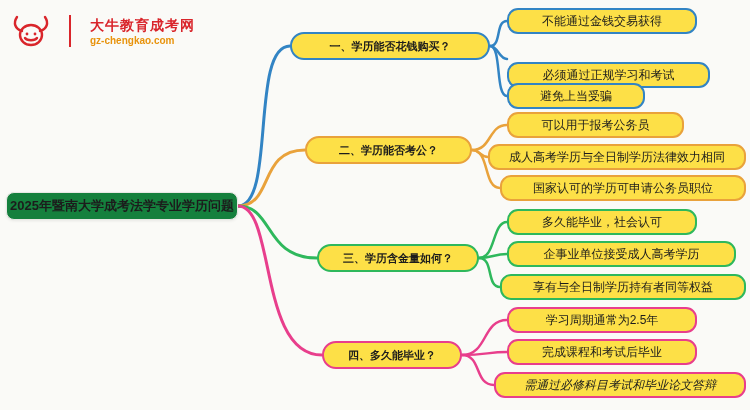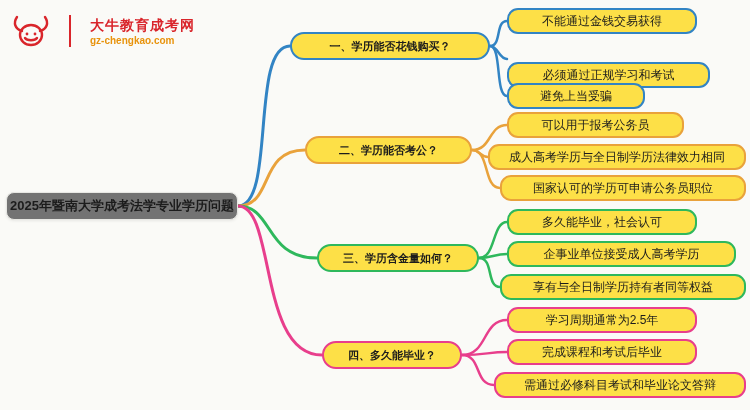--- a/index.html
+++ b/index.html
@@ -13,21 +13,21 @@
     position:absolute;z-index:1;box-sizing:border-box;
     display:flex;align-items:center;justify-content:center;
     background:#fde047;white-space:nowrap;overflow:hidden;
     color:#1c1c1c;
   }
   .root{
     left:6px;top:192px;width:232px;height:28px;
     font-size:13px;font-weight:700;
     border:1px solid #e8e8e4;border-radius:8px;
     box-shadow:0 1px 3px rgba(0,0,0,0.08);
-    background:#737373;
+    background:#15803d;
   }
   .branch{
     height:28px;font-size:11px;font-weight:600;
     border:2px solid;border-radius:14px;
   }
   .child{
     height:26px;font-size:12px;
     border:2px solid;border-radius:11px;
   }
   .b1{border-color:#3284c4;}
@@ -112,13 +112,13 @@
 <div class="node child b2" style="left:507px;top:112px;width:177px;">可以用于报考公务员</div>
 <div class="node child b2" style="left:488px;top:144px;width:258px;">成人高考学历与全日制学历法律效力相同</div>
 <div class="node child b2" style="left:500px;top:175px;width:246px;">国家认可的学历可申请公务员职位</div>
 
 <div class="node child b3" style="left:507px;top:209px;width:190px;">多久能毕业，社会认可</div>
 <div class="node child b3" style="left:507px;top:241px;width:229px;">企事业单位接受成人高考学历</div>
 <div class="node child b3" style="left:500px;top:274px;width:246px;">享有与全日制学历持有者同等权益</div>
 
 <div class="node child b4" style="left:507px;top:307px;width:190px;">学习周期通常为2.5年</div>
 <div class="node child b4" style="left:507px;top:339px;width:190px;">完成课程和考试后毕业</div>
-<div class="node child b4" style="left:494px;top:372px;width:252px;">需通过必修科目考试和毕业论文答辩</div>
+<div class="node child b4" style="left:494px;top:372px;width:252px;font-style:italic;">需通过必修科目考试和毕业论文答辩</div>
 
 </body></html>

